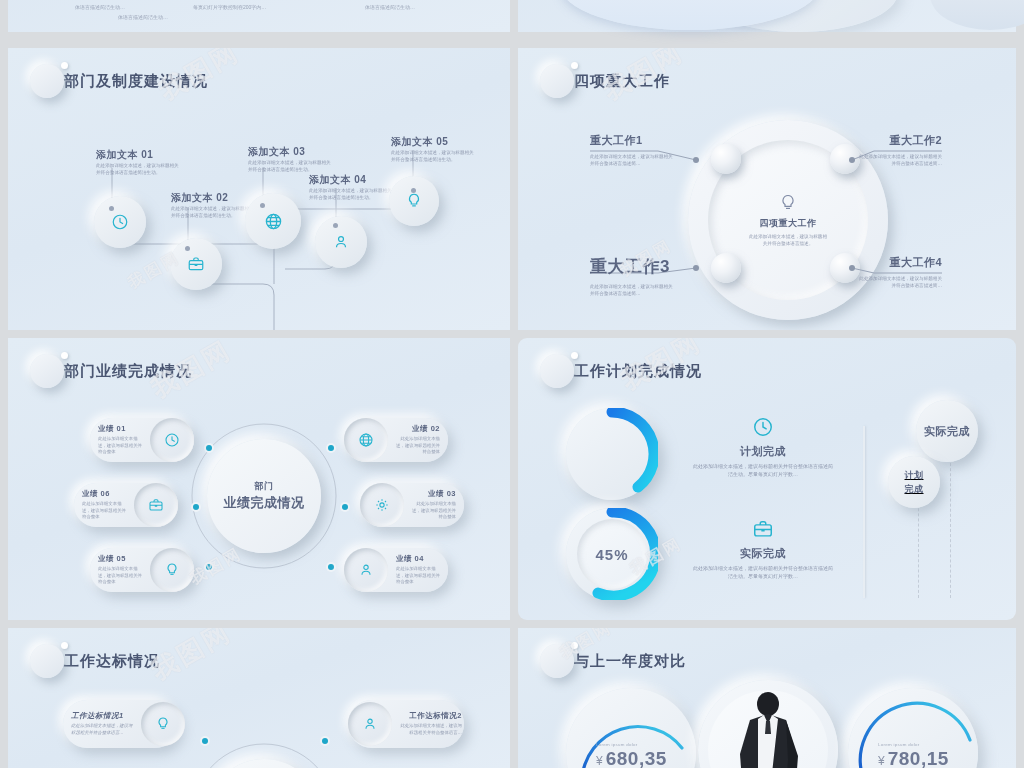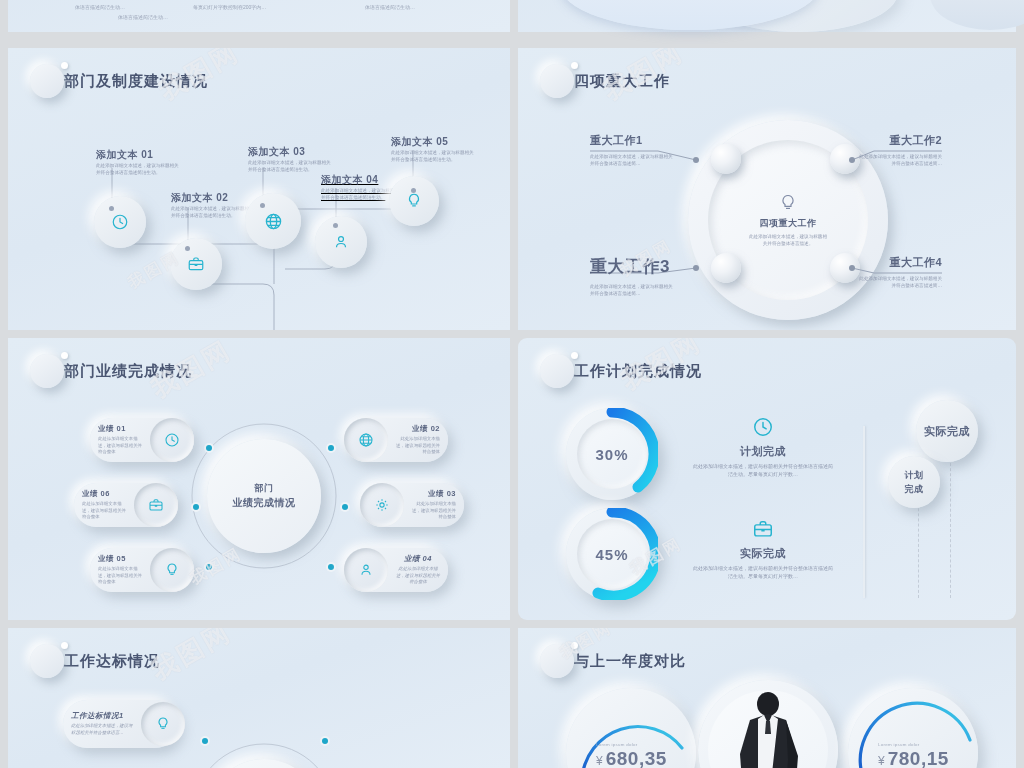--- a/index.html
+++ b/index.html
@@ -184,21 +184,21 @@
       <div class="lbl-p">此处添加详细文本描述，建议与标题相关并符合整体语言描述简洁生动。</div>
     </div>
     <div class="dot" style="left:252px;top:155px;"></div>
 
     <div class="ncirc" style="left:307px;top:168px;width:52px;height:52px;">
       <svg class="ic" width="18" height="18" viewBox="0 0 24 24">
         <circle cx="12" cy="8" r="3.3" class="teal"></circle>
         <path d="M6 19c0-3.3 2.7-5 6-5s6 1.7 6 5" class="teal"></path>
       </svg>
     </div>
-    <div style="position:absolute;left:313px;top:125px;text-decoration:underline;">
+    <div style="position:absolute;left:301px;top:125px;">
       <div class="lbl-h">添加文本 04</div>
       <div class="lbl-p">此处添加详细文本描述，建议与标题相关并符合整体语言描述简洁生动。</div>
     </div>
     <div class="dot" style="left:325px;top:175px;"></div>
 
     <div class="ncirc" style="left:381px;top:128px;width:50px;height:50px;">
       <svg class="ic" width="18" height="18" viewBox="0 0 24 24">
         <path d="M12 3a6 6 0 0 1 3.6 10.8V16H8.4v-2.2A6 6 0 0 1 12 3z" class="teal"></path>
         <path d="M9.6 18.5h4.8" class="teal"></path>
       </svg>
@@ -275,21 +275,21 @@
       <span class="orb"></span>
       <span class="ttxt">部门业绩完成情况</span>
     </div>
 
     <svg style="position:absolute;left:180px;top:82px;width:152px;height:152px;">
       <circle cx="76" cy="76" r="72" fill="none" stroke="#bfc9d6" stroke-width="1"></circle>
     </svg>
     <div class="ncirc" style="left:199px;top:101px;width:114px;height:114px;
          background:linear-gradient(145deg,#f6f9fb,#e9eef4);flex-direction:column;">
       <div class="lbl-h" style="font-size:9px;">部门</div>
-      <div class="lbl-h" style="font-size:10px;margin-top:1px;">业绩完成情况</div>
+      <div class="lbl-h" style="font-size:13px;margin-top:1px;">业绩完成情况</div>
     </div>
     <div class="dotc" style="left:198px;top:107px;"></div>
     <div class="dotc" style="left:320px;top:107px;"></div>
     <div class="dotc" style="left:185px;top:166px;"></div>
     <div class="dotc" style="left:334px;top:166px;"></div>
     <div class="dotc" style="left:198px;top:226px;"></div>
     <div class="dotc" style="left:320px;top:226px;"></div>
 
     <div class="pill" style="left:82px;top:80px;width:104px;height:44px;justify-content:space-between;">
       <div class="ptxt">
@@ -354,41 +354,38 @@
         <div class="pp">此处添加详细文本描述，建议与标题相关并符合整体</div>
       </div>
     </div>
     <div class="pill" style="left:336px;top:210px;width:104px;height:44px;">
       <div class="knob">
         <svg class="ic" width="16" height="16" viewBox="0 0 24 24">
           <circle cx="12" cy="8" r="3.3" class="teal"></circle>
           <path d="M6 19c0-3.3 2.7-5 6-5s6 1.7 6 5" class="teal"></path>
         </svg>
       </div>
-      <div class="ptxt" style="text-align:center;font-style:italic;">
+      <div class="ptxt" style="text-align:left;">
         <div class="ph">业绩 04</div>
         <div class="pp">此处添加详细文本描述，建议与标题相关并符合整体</div>
       </div>
     </div>
 
     <div class="wm" style="left:140px;top:14px;">我图网</div>
     <div class="wm small" style="left:180px;top:218px;">我图网</div>
   </div>
 
   <div class="slide s4">
     <div class="stitle">
       <span class="orb"></span>
       <span class="ttxt">工作计划完成情况</span>
     </div>
 
     <div class="donut" style="left:48px;top:70px;width:92px;height:92px;">
       <div class="plate"></div>
-      <div class="inner">
-        <span class="pct">30%</span>
-      </div>
       <svg style="position:absolute;left:0;top:0;width:92px;height:92px;" viewBox="0 0 92 92">
         <defs>
           <linearGradient id="g1" x1="0" y1="0" x2="1" y2="1">
             <stop offset="0%" stop-color="#1a7ae8"></stop>
               <stop offset="100%" stop-color="#22d3ee"></stop>
           </linearGradient>
         </defs>
         <path d="M46 4 A42 42 0 0 1 72 79" fill="none" stroke="url(#g1)" stroke-width="11" stroke-linecap="round"></path>
       </svg>
     </div>
@@ -429,21 +426,21 @@
     </div>
 
     <div class="vline" style="left:345px;top:88px;height:172px;"></div>
     <div class="dashline" style="left:400px;top:160px;height:100px;"></div>
     <div class="dashline" style="left:432px;top:120px;height:140px;"></div>
 
     <div class="ncirc" style="left:398px;top:62px;width:62px;height:62px;flex-direction:row;">
       <span class="lbl-h" style="font-size:11px;">实际</span>
       <span class="lbl-h" style="font-size:11px;margin-top:1px;">完成</span>
     </div>
-    <div class="ncirc" style="left:370px;top:118px;width:52px;height:52px;flex-direction:column;">
+    <div class="ncirc" style="left:370px;top:118px;width:52px;height:52px;flex-direction:column;text-decoration:underline;">
       <span class="lbl-h" style="font-size:9px;">计划</span>
       <span class="lbl-h" style="font-size:9px;margin-top:1px;">完成</span>
     </div>
 
     <div class="wm" style="left:100px;top:6px;">我图网</div>
     <div class="wm small" style="left:110px;top:208px;">我图网</div>
   </div>
 
   <div class="slide s5">
     <div class="stitle">
@@ -468,20 +465,32 @@
         <div class="pp" style="width:62px;">此处添加详细文本描述，建议与标题相关并符合整体语言…</div>
       </div>
       <div class="knob">
         <svg class="ic" width="16" height="16" viewBox="0 0 24 24">
           <path d="M12 3a6 6 0 0 1 3.6 10.8V16H8.4v-2.2A6 6 0 0 1 12 3z" class="teal"></path>
           <path d="M9.6 18.5h4.8" class="teal"></path>
         </svg>
       </div>
     </div>
 
+    <div class="pill" style="left:340px;top:72px;width:116px;height:48px;">
+      <div class="knob">
+        <svg class="ic" width="16" height="16" viewBox="0 0 24 24">
+          <circle cx="12" cy="8" r="3.3" class="teal"></circle>
+          <path d="M6 19c0-3.3 2.7-5 6-5s6 1.7 6 5" class="teal"></path>
+        </svg>
+      </div>
+      <div class="ptxt" style="text-align:right;">
+        <div class="ph">工作达标情况2</div>
+        <div class="pp" style="width:62px;">此处添加详细文本描述，建议与标题相关并符合整体语言…</div>
+      </div>
+    </div>
 
     <div class="wm" style="left:140px;top:6px;">我图网</div>
   </div>
 
   <div class="slide s6">
     <div class="stitle">
       <span class="orb"></span>
       <span class="ttxt">与上一年度对比</span>
     </div>
 

